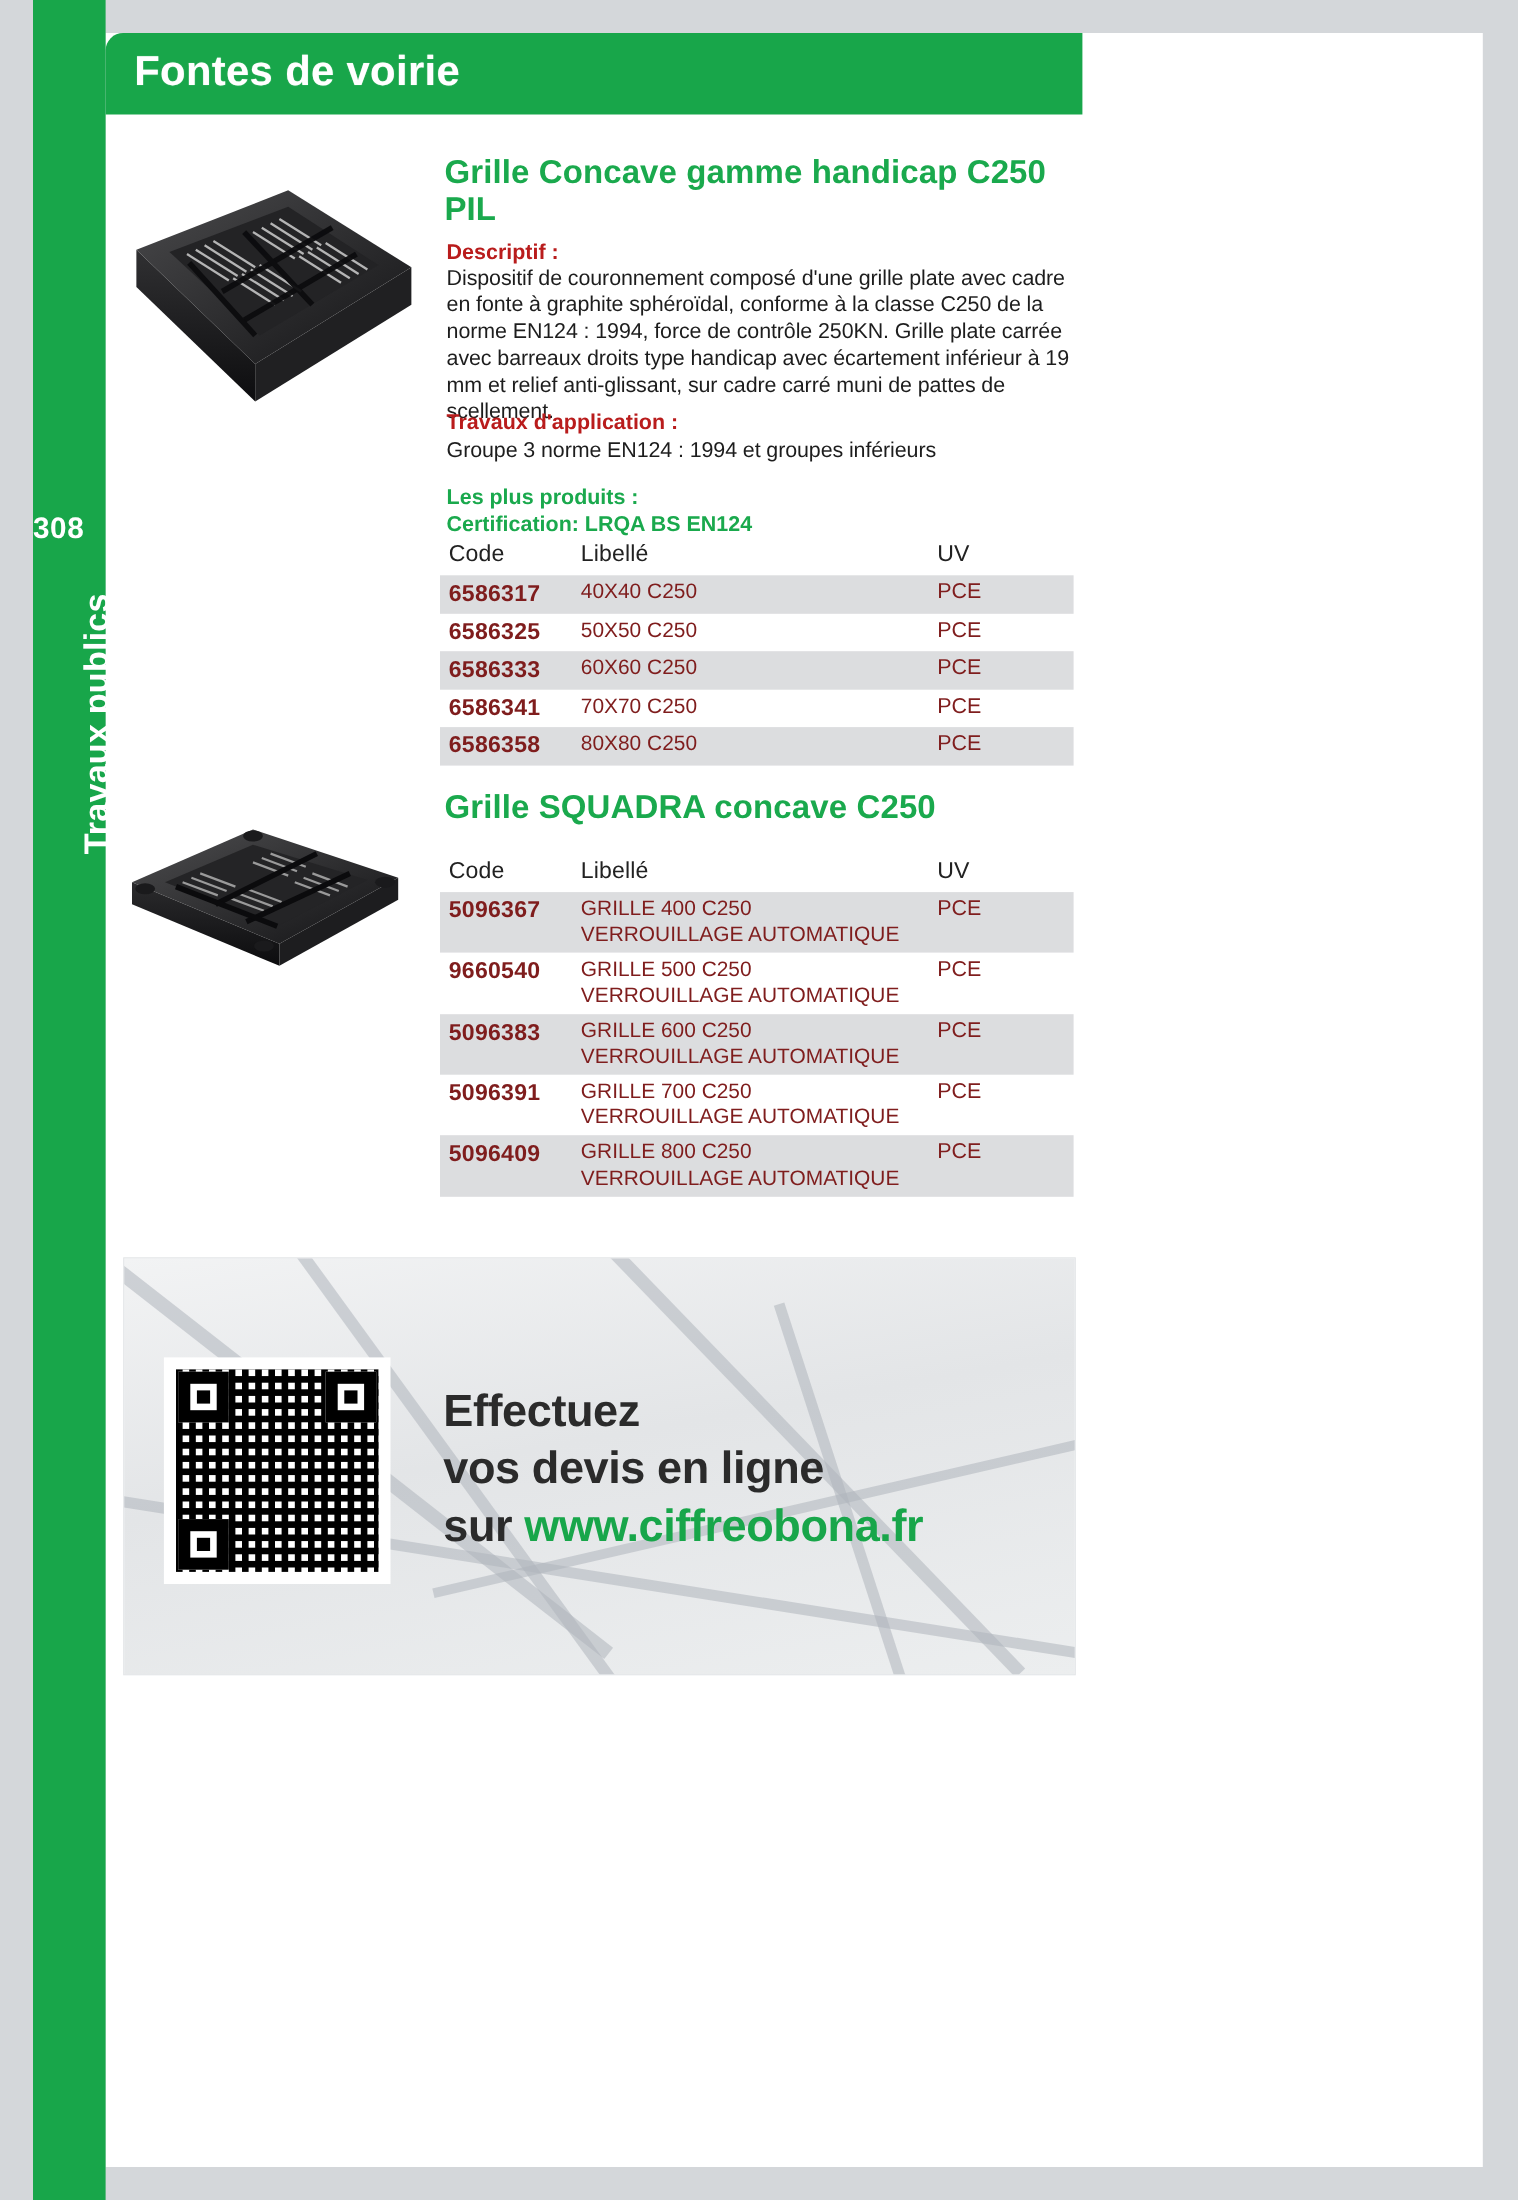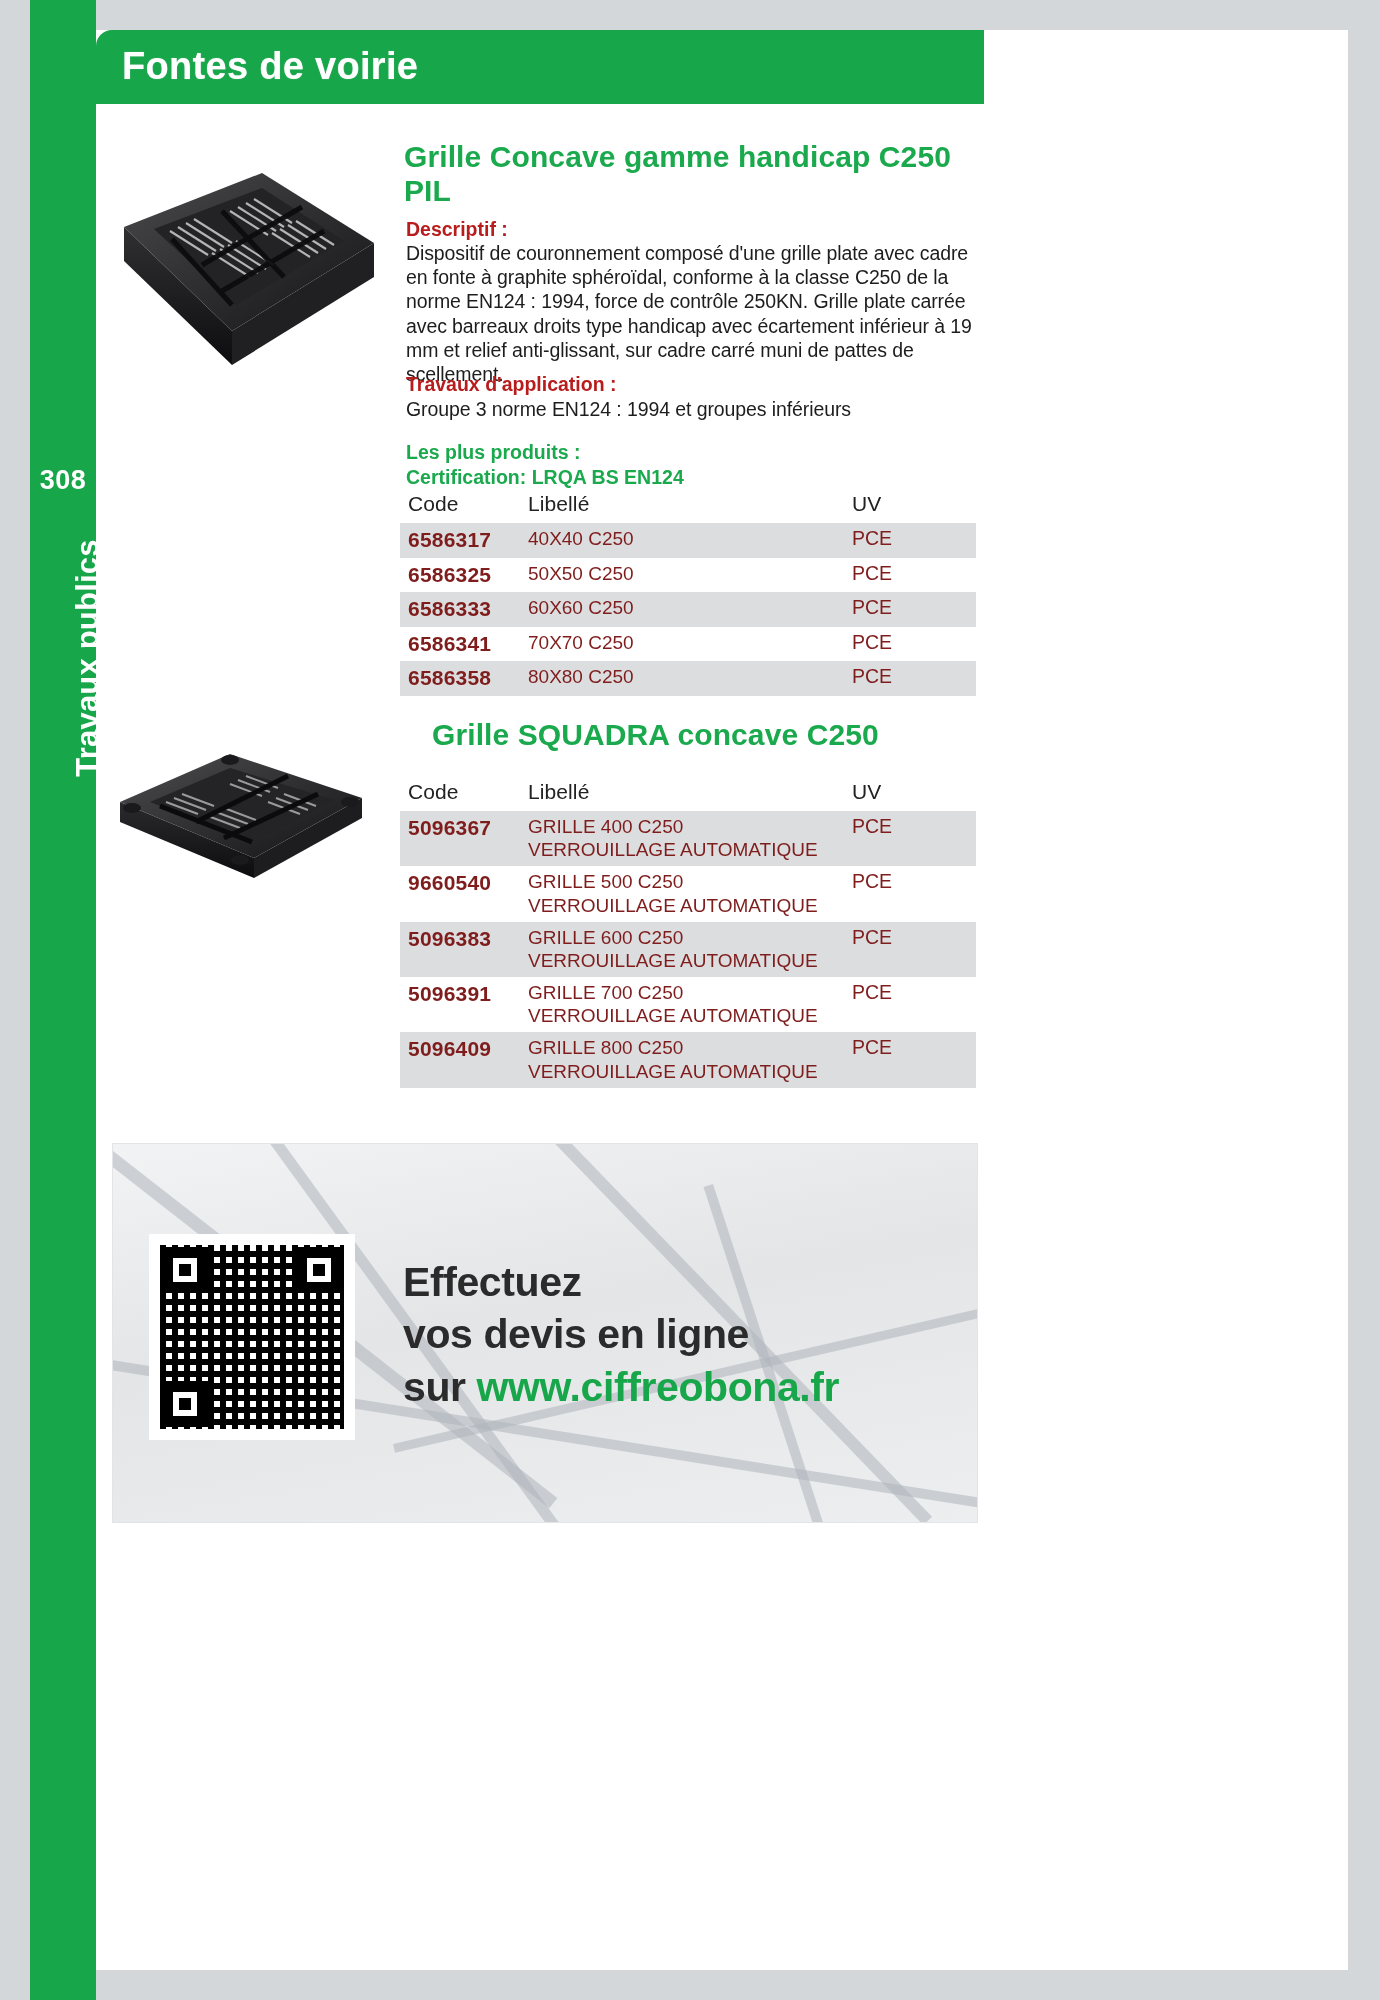--- a/index.html
+++ b/index.html
@@ -26,21 +26,21 @@
     top: 0;
     width: 66px;
     height: 2000px;
     background: #18a64a;
   }
   .page-number {
     position: absolute;
     left: 30px;
     top: 465px;
     width: 66px;
-    text-align: center;
+    text-align: left;
     color: #ffffff;
     font-size: 27px;
     font-weight: 700;
     letter-spacing: .5px;
   }
   .side-label {
     position: absolute;
     left: -107px;
     top: 640px;
     width: 330px;
@@ -88,21 +88,21 @@
   
   .prod-title {
     position: absolute;
     color: #1aa94d;
     font-size: 30px;
     font-weight: 700;
     line-height: 1.13;
     letter-spacing: .1px;
   }
   #title-1 { left: 404px; top: 140px; width: 590px; }
-  #title-2 { left: 404px; top: 718px; width: 590px; margin-left: 28px; }
+  #title-2 { left: 404px; top: 718px; width: 590px; }
 
   .sub-head {
     position: absolute;
     font-size: 19.5px;
     font-weight: 700;
     color: #b91c1c;
   }
   .body-text {
     position: absolute;
     font-size: 19.5px;

